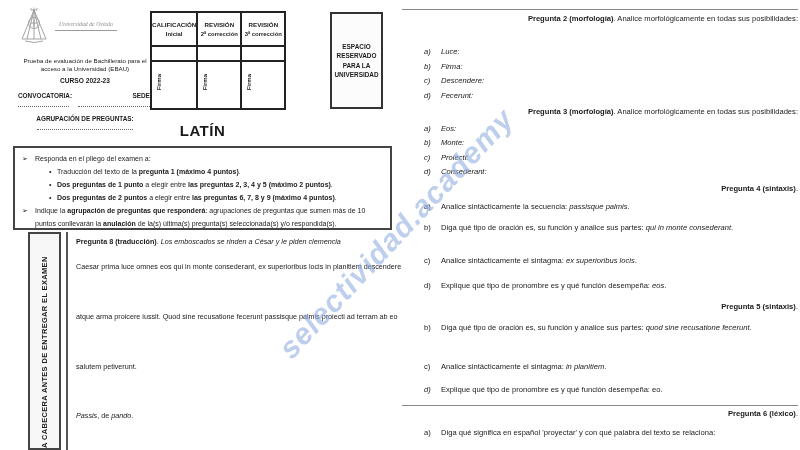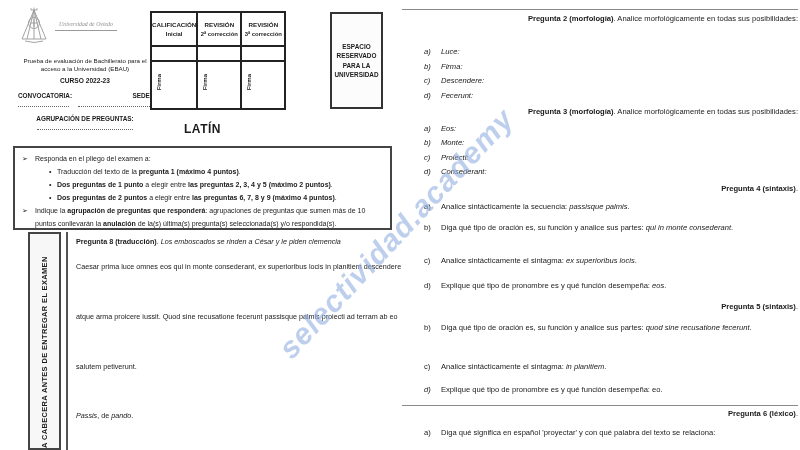--- a/index.html
+++ b/index.html
@@ -34,21 +34,21 @@
            font-weight:bold; margin:3px 0 4px 4px; }
 
   
   #reserved-box { left:330px; top:12px; width:53px; height:97px; border:2px solid #333;
                   background:#fcfcfc; display:flex; flex-direction:column;
                   justify-content:center; align-items:center; }
   #reserved-box span { font-size:6.4px; font-weight:bold; line-height:9.5px; }
 
   
   #latin-title { left:13px; top:122px; width:379px; text-align:center;
-                 font-weight:bold; font-size:12px; letter-spacing:.5px; }
+                 font-weight:bold; font-size:15px; letter-spacing:.5px; }
   #instruction-box { left:13px; top:146px; width:379px; height:84px;
                      border:2px solid #444; padding:4px 8px 0 7px; font-size:7px; }
   .instr-line { display:flex; line-height:13px; }
   .instr-arrow { width:13px; flex:none; font-size:7px; }
   .instr-bullets { margin-left:27px; }
   .bullet { width:8px; flex:none; }
   .b { font-weight:bold; }
   .it { font-style:italic; }
 
   

